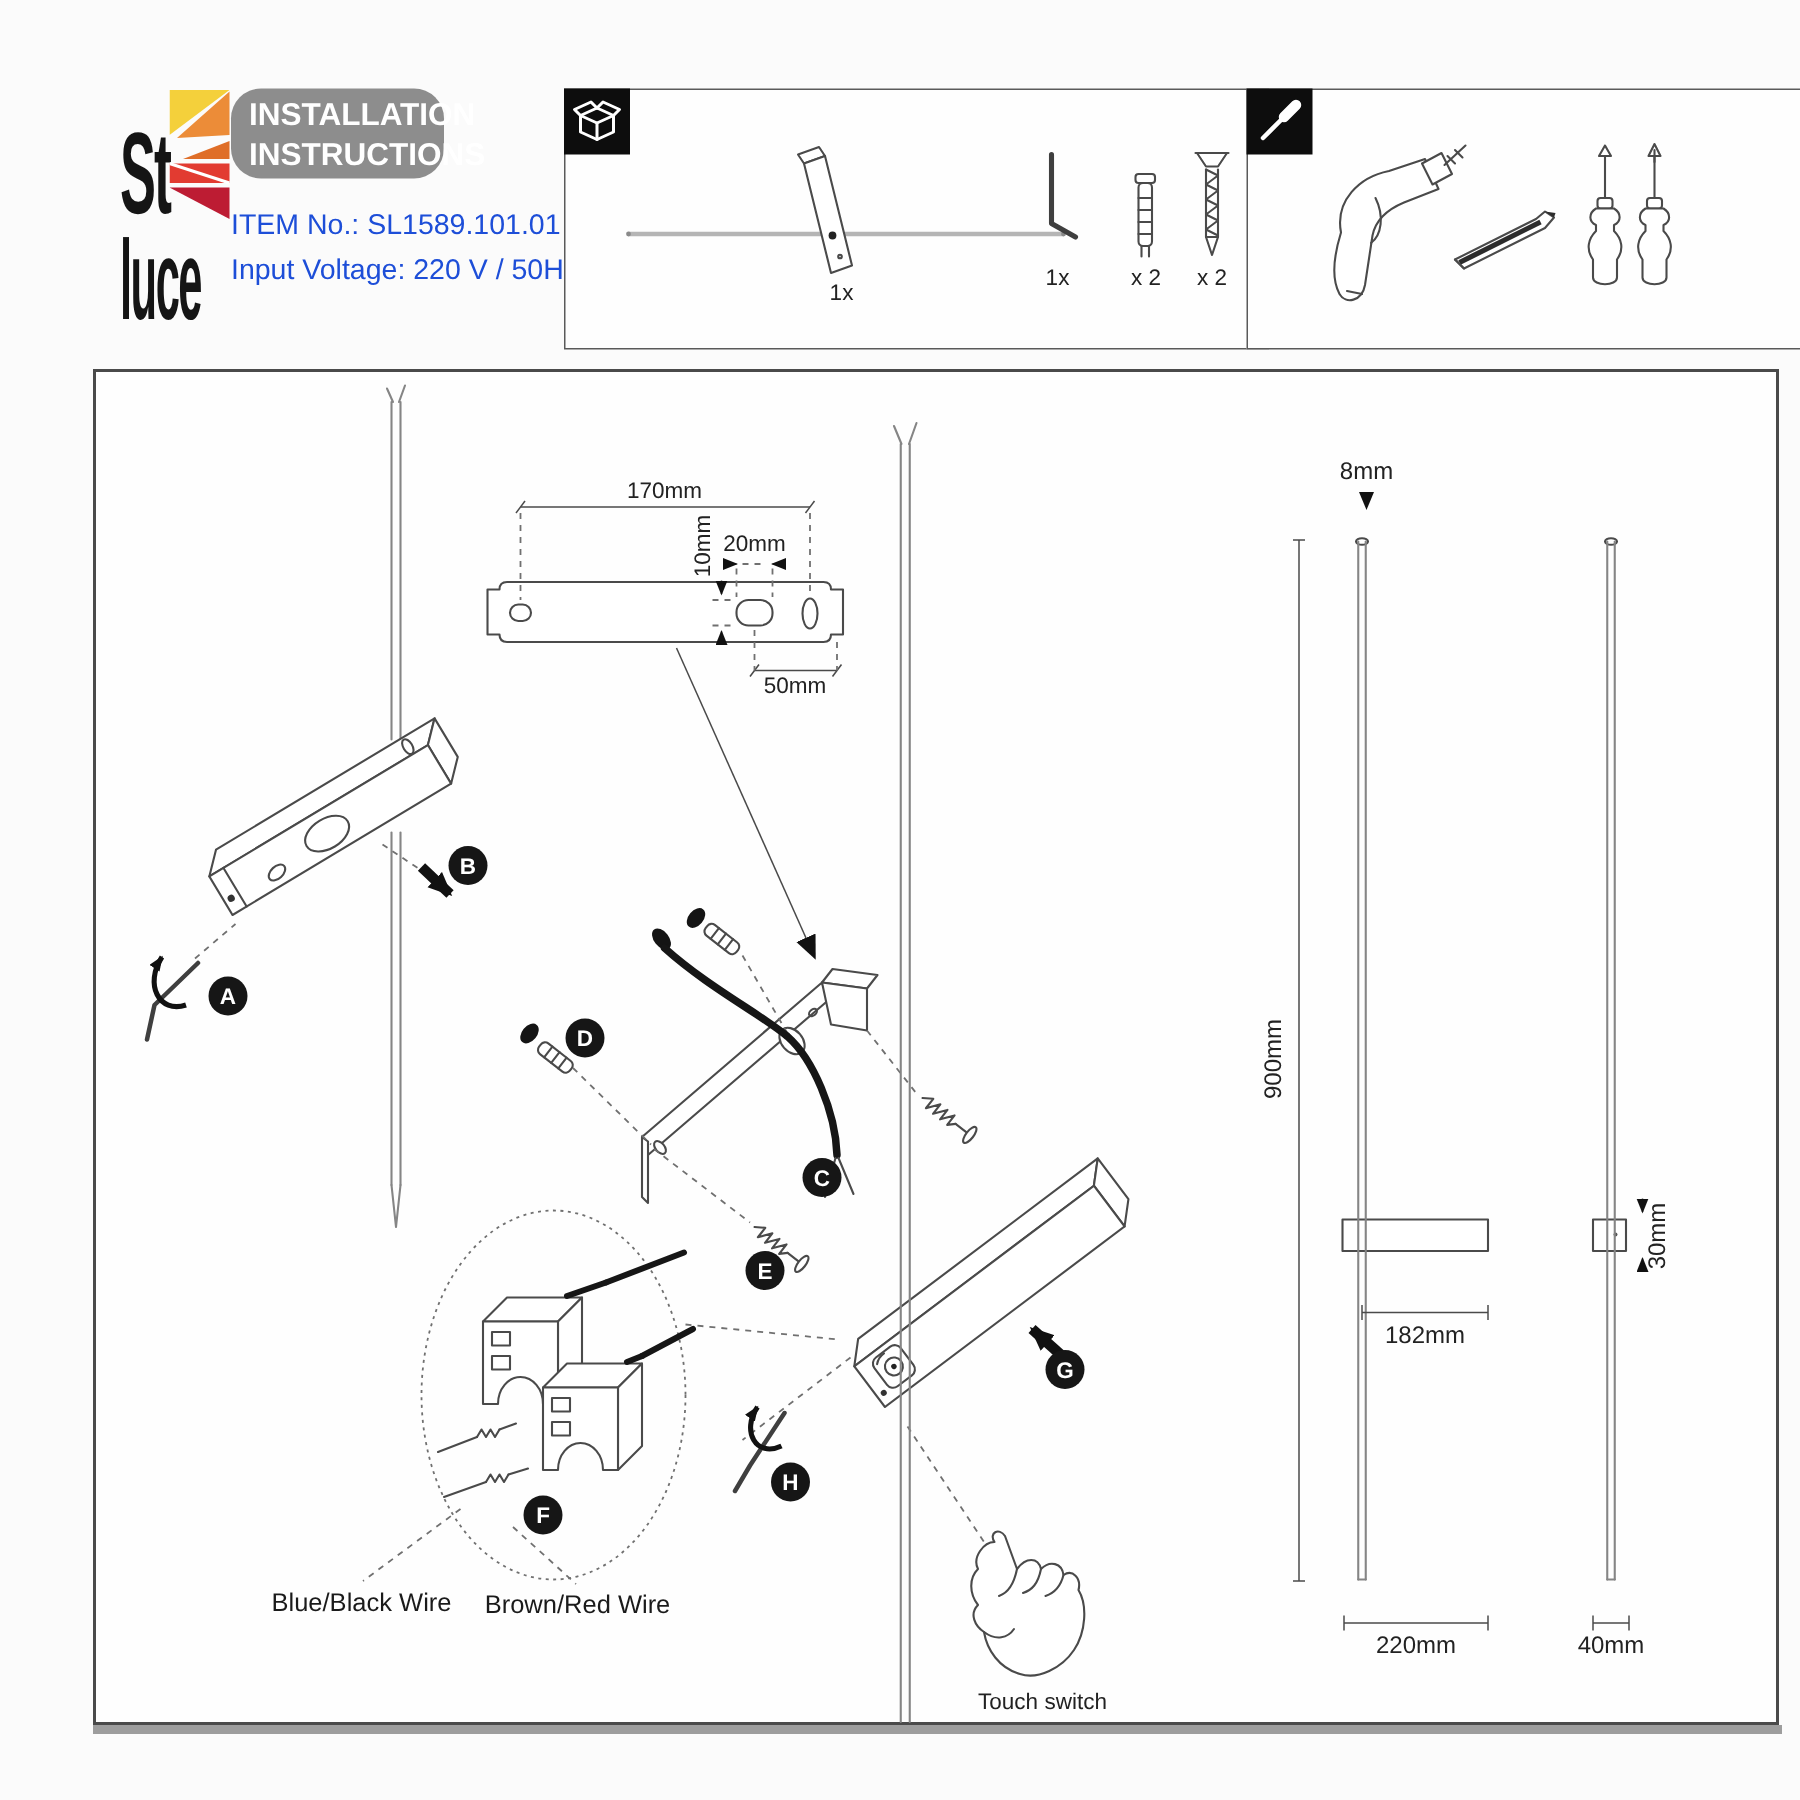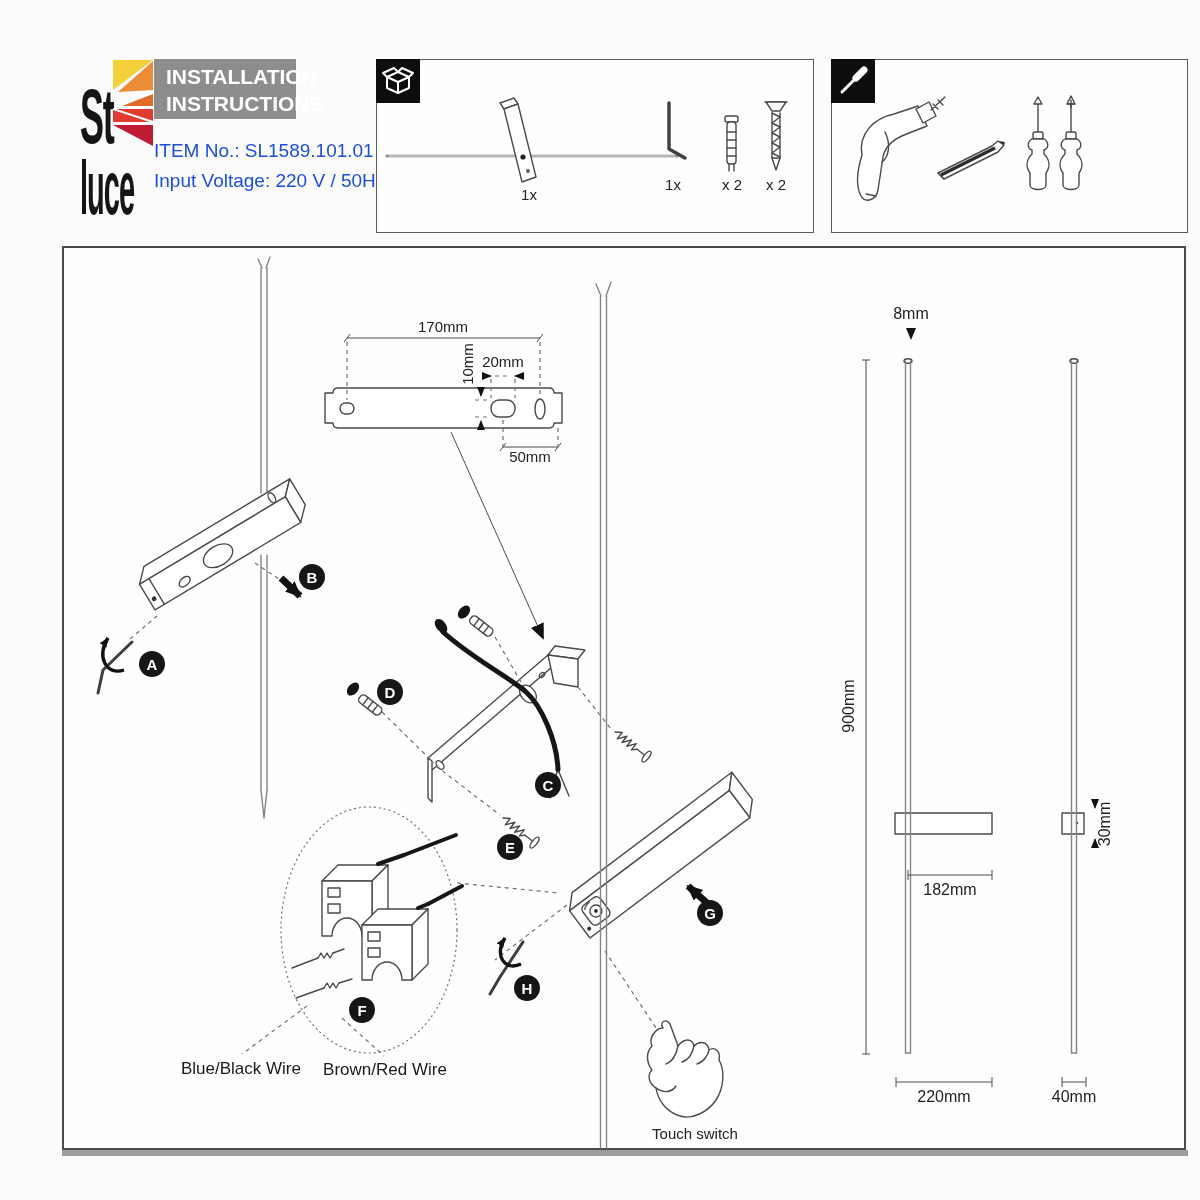--- a/index.html
+++ b/index.html
@@ -6,21 +6,21 @@
             font-family:"Liberation Sans",sans-serif;color:#1d1d1d;}
   .abs{position:absolute;}
   
   #logo-st,#logo-luce{font-weight:bold;color:#151515;letter-spacing:-2px;transform-origin:left top;line-height:1;}
   #logo-st{font-size:58px;transform:scale(0.62,1.33);}
   #logo-luce{font-size:58px;transform:scale(0.50,1.30);}
   #title-box{background:#8d8d8d;color:#fff;font-weight:bold;font-size:21px;line-height:27px;
              padding:4px 0 4px 12px;width:130px;height:52px;}
   .info-line{font-size:19px;line-height:30px;color:#1d4ed8;white-space:nowrap;}
   
-  .kit-box{border:1.5px solid #5a5a5a;background:#fefefe;}
+  .kit-box{border:1.5px solid #5a5a5a;background:#fefefe;padding-left:32px;}
   .badge{position:absolute;left:-1px;top:-1px;width:44px;height:44px;background:#0d0d0d;}
   #main-box{border:2px solid #4a4a4a;background:#fefefe;}
   #bottom-shadow{background:#9d9d9d;}
   
   .ln{stroke:#4a4a4a;fill:none;stroke-width:1.4;stroke-linecap:round;stroke-linejoin:round;}
   .fw{fill:#ffffff;stroke:#4a4a4a;stroke-width:1.4;stroke-linejoin:round;}
   .gr{stroke:#858585;}
   .dash{stroke:#707070;stroke-dasharray:4 4;fill:none;stroke-width:1.2;}
   .dot{stroke:#707070;stroke-dasharray:2 3;fill:none;stroke-width:1.2;}
   .blk{fill:#141414;stroke:none;}
@@ -45,21 +45,21 @@
 </div>
 <svg class="abs" style="left:113px;top:60px;" width="42" height="86" viewBox="0 0 42 86">
   <polygon points="0,0 40,0 0,30" fill="#f4d03b"></polygon>
   <polygon points="40,1 40,30 5,32" fill="#ec8c38"></polygon>
   <polygon points="40,34 40,46 9,46" fill="#df6e28"></polygon>
   <polygon points="0,49 40,49 40,62 0,62" fill="#e23b31"></polygon>
   <line x1="0" y1="49" x2="40" y2="62" stroke="#fff" stroke-width="2"></line>
   <polygon points="0,65 40,65 40,86" fill="#bd1c33"></polygon>
 </svg>
 
-<div id="title-box" class="abs" style="left:154px;top:59px;">
+<div id="title-box" class="abs" style="left:154px;top:59px;border-radius:20px;">
   <div>INSTALLATION</div>
   <div>INSTRUCTIONS</div>
 </div>
 
 <div class="abs" style="left:154px;top:136px;">
   <div class="info-line">ITEM No.: SL1589.101.01</div>
   <div class="info-line">Input Voltage: 220 V / 50Hz</div>
 </div>
 
 <div class="abs kit-box" style="left:376px;top:59px;width:436px;height:172px;">

